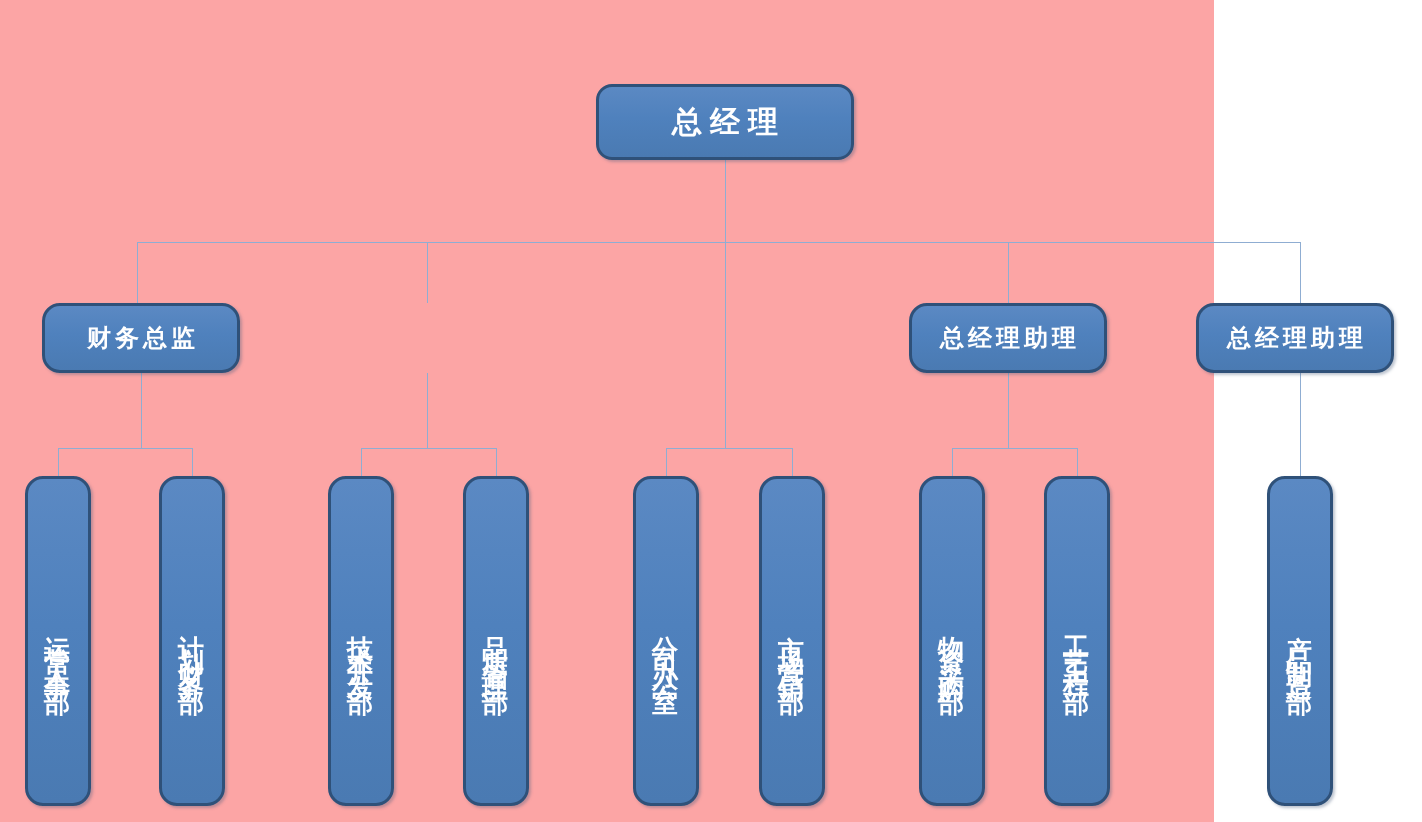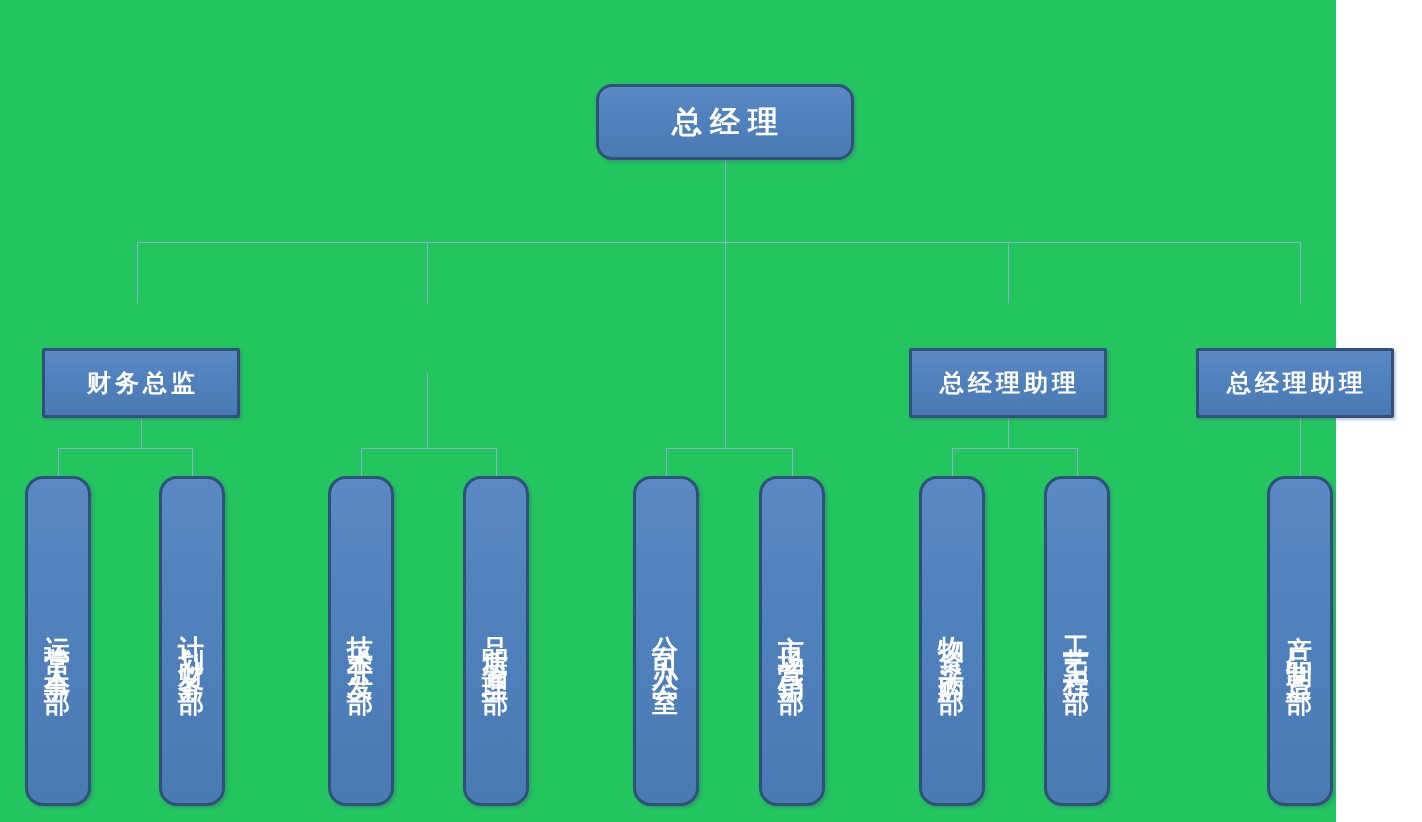--- a/index.html
+++ b/index.html
@@ -1,41 +1,41 @@
 <!DOCTYPE html>
 <html><head>
 <meta charset="utf-8">
 <style>
   * { margin:0; padding:0; box-sizing:border-box; }
   html,body { background:#ffffff; }
   body {
     font-family:"DejaVu Serif","Liberation Serif",serif;
     width:1422px; height:822px; overflow:hidden;
   }
-  .canvas { position:relative; width:1336px; height:822px; background:#22c55e; }
+  .canvas { position:relative; width:1214px; height:822px; background:#fca5a5; }
 
   
   .line { position:absolute; background:#8fadd2; }
   .line.v { width:1px; }
   .line.h { height:1px; }
 
   
   .box {
     position:absolute;
     background:linear-gradient(180deg,#5b89c3 0%,#4f81bd 45%,#4a7ab2 100%);
     border:3px solid #2f5179;
     color:#ffffff;
     display:flex; align-items:center; justify-content:center;
     font-weight:bold;
     box-shadow:2px 2px 3px rgba(70,90,120,0.35);
     cursor:default;
   }
   .lvl1 { border-radius:16px; font-size:30px; }
   .lvl1 .lbl { letter-spacing:8px; margin-right:-8px; }
-  .lvl2 { border-radius:2px; font-size:24px;margin-top:45px; }
+  .lvl2 { border-radius:18px; font-size:24px; }
   .lvl2 .lbl { letter-spacing:4px; margin-right:-4px; }
   .dept { border-radius:18px; font-size:26px; }
   .dept .lbl {
     writing-mode:vertical-rl; text-orientation:upright;
     letter-spacing:13px; margin-bottom:-13px;
   }
 </style>
 </head>
 <body>
 

